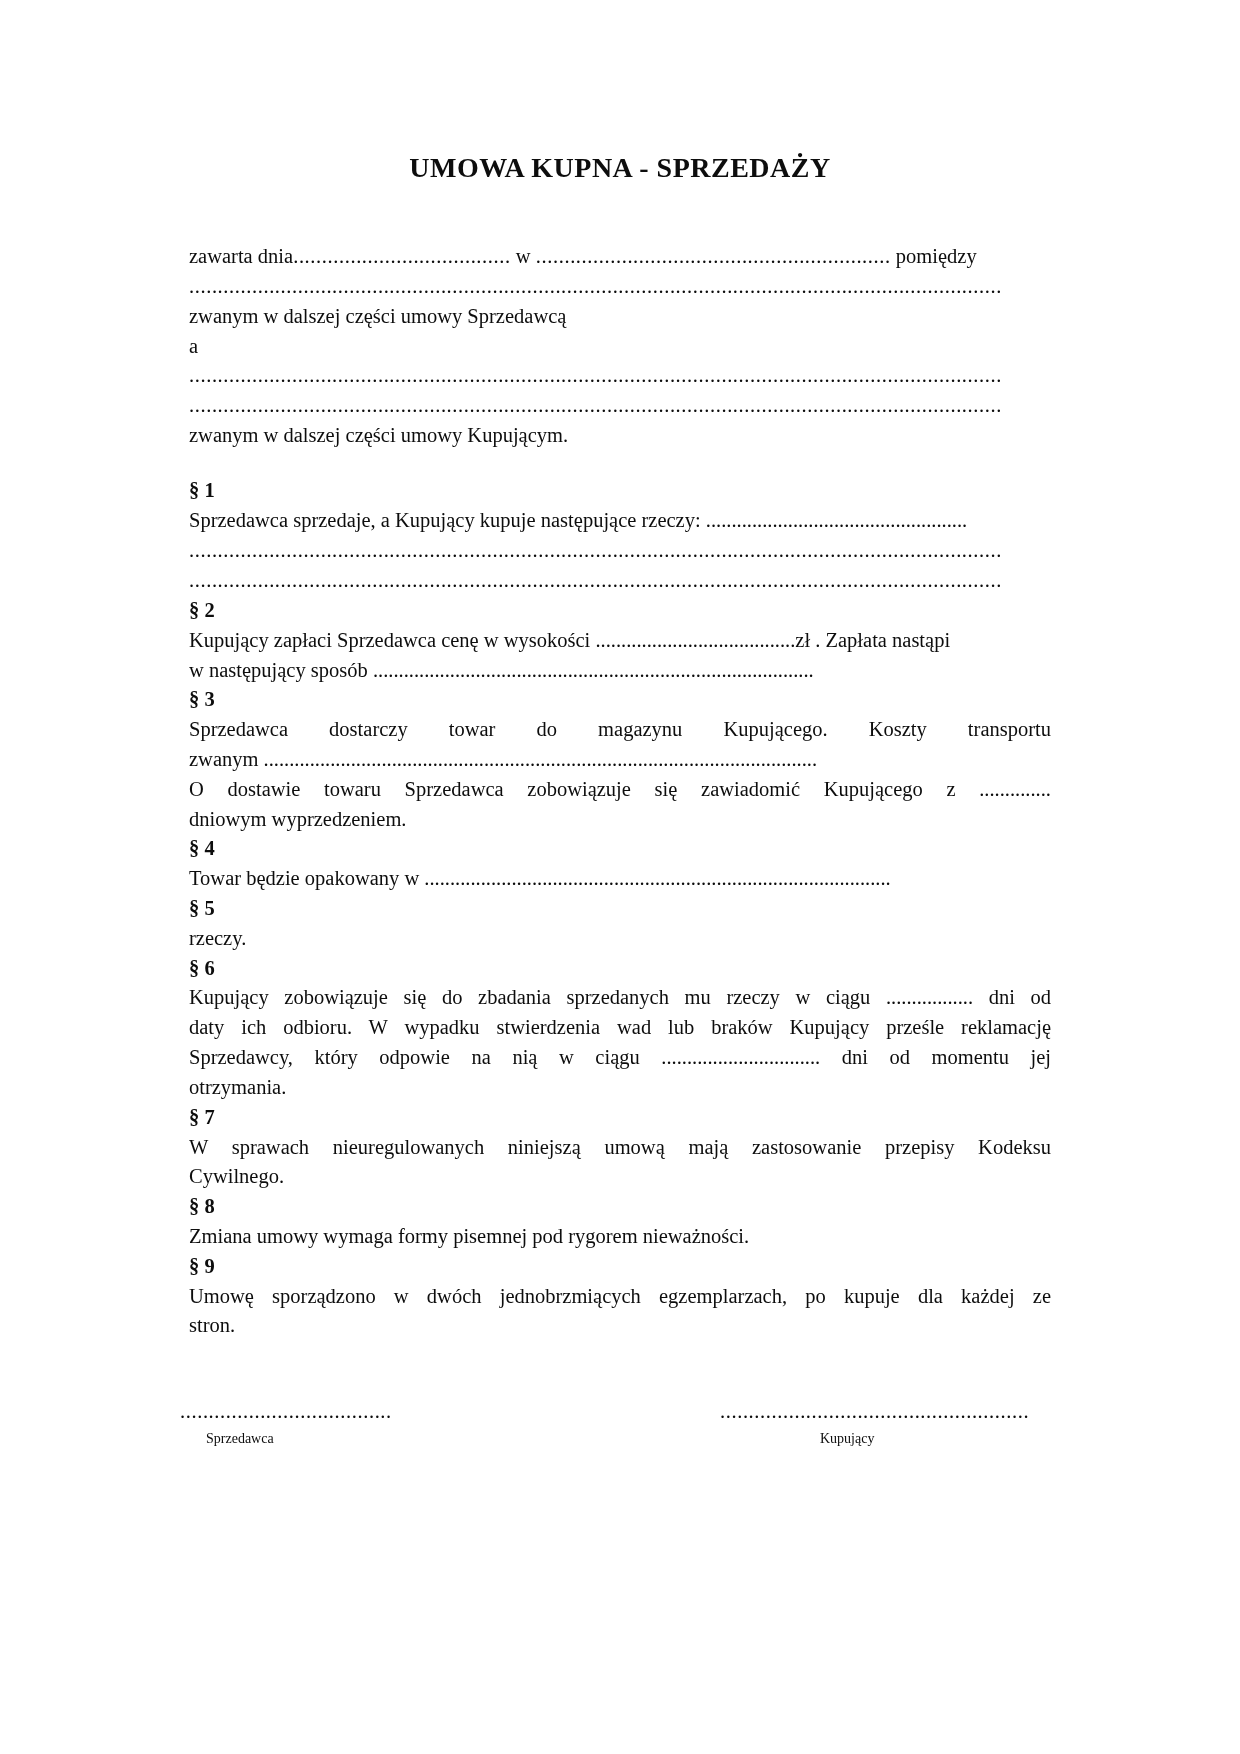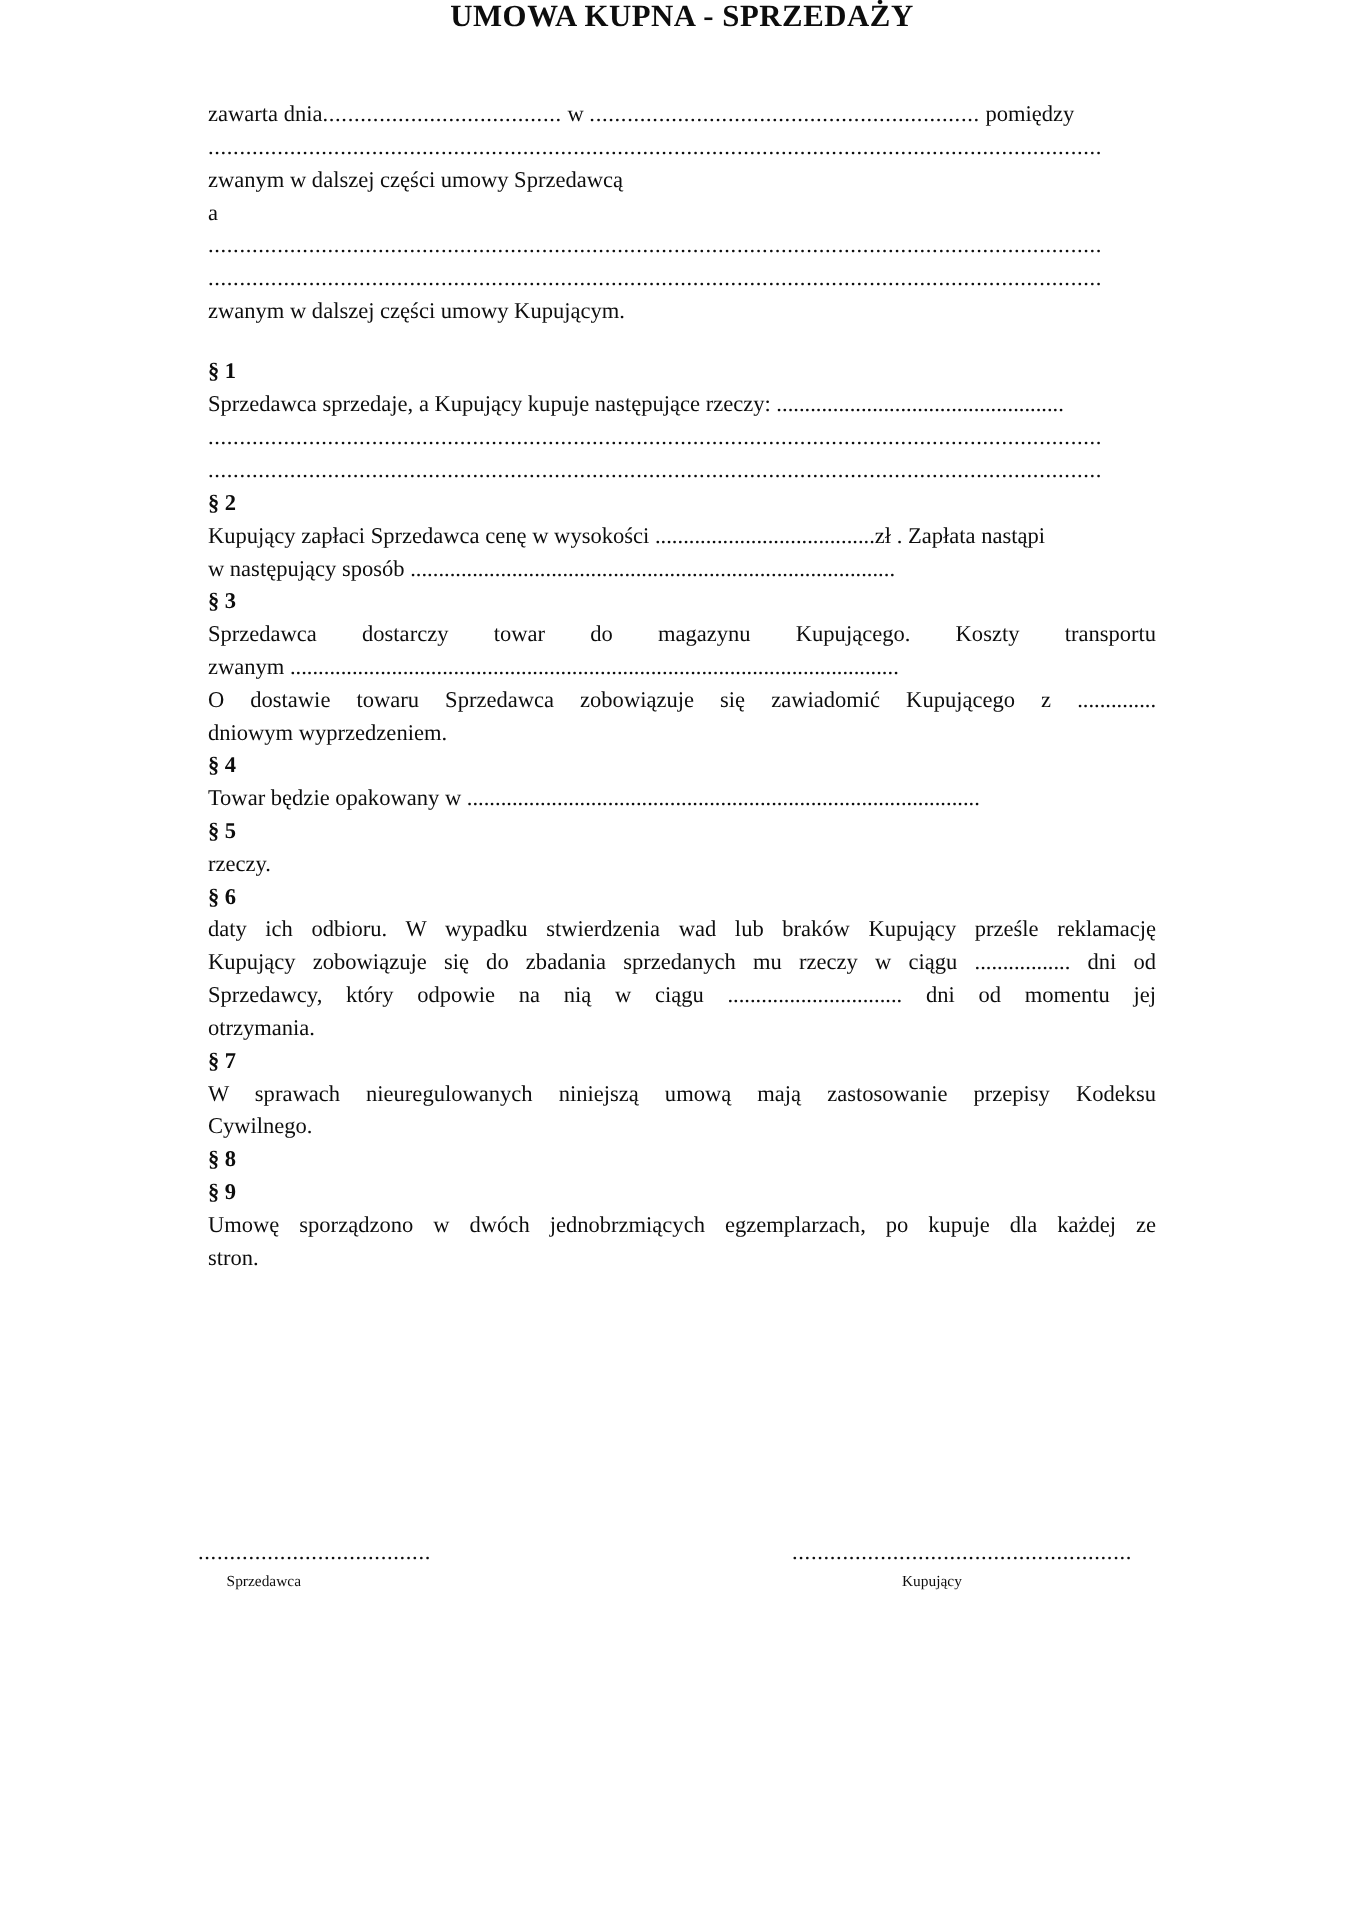--- a/index.html
+++ b/index.html
@@ -21,20 +21,21 @@
     box-sizing: border-box;
     padding: 0;
     position: relative;
   }
   .doc-title {
     text-align: center;
     font-size: 28px;
     font-weight: bold;
     letter-spacing: 0.5px;
     margin: 0;
+    padding-top: 152px;
     font-family: "Liberation Serif", "DejaVu Serif", serif;
   }
   .body-block {
     margin: 0 auto;
     width: 862px;
     padding-top: 58px;
     font-size: 20.5px;
     line-height: 1.455;
   }
   .ln {
@@ -147,34 +148,35 @@
       <div class="ln">Towar będzie opakowany w ...........................................................................................</div>
     </div>
 
     <div class="sec">
       <div class="ln sign">§ 5</div>
       <div class="ln">rzeczy.</div>
     </div>
 
     <div class="sec">
       <div class="ln sign">§ 6</div>
+      <div class="ln-just">Kupujący zobowiązuje się do zbadania sprzedanych mu rzeczy w ciągu ................. dni od</div>
       <div class="ln-just">daty ich odbioru. W wypadku stwierdzenia wad lub braków Kupujący prześle reklamację</div>
-      <div class="ln-just">Kupujący zobowiązuje się do zbadania sprzedanych mu rzeczy w ciągu ................. dni od</div>
       <div class="ln-just">Sprzedawcy, który odpowie na nią w ciągu ............................... dni od momentu jej</div>
       <div class="ln">otrzymania.</div>
     </div>
 
     <div class="sec">
       <div class="ln sign">§ 7</div>
       <div class="ln-just">W sprawach nieuregulowanych niniejszą umową mają zastosowanie przepisy Kodeksu</div>
       <div class="ln">Cywilnego.</div>
     </div>
 
     <div class="sec">
       <div class="ln sign">§ 8</div>
+      <div class="ln">Zmiana umowy wymaga formy pisemnej pod rygorem nieważności.</div>
     </div>
 
     <div class="sec">
       <div class="ln sign">§ 9</div>
       <div class="ln-just">Umowę sporządzono w dwóch jednobrzmiących egzemplarzach, po kupuje dla każdej ze</div>
       <div class="ln">stron.</div>
     </div>
 
   </div>
 

